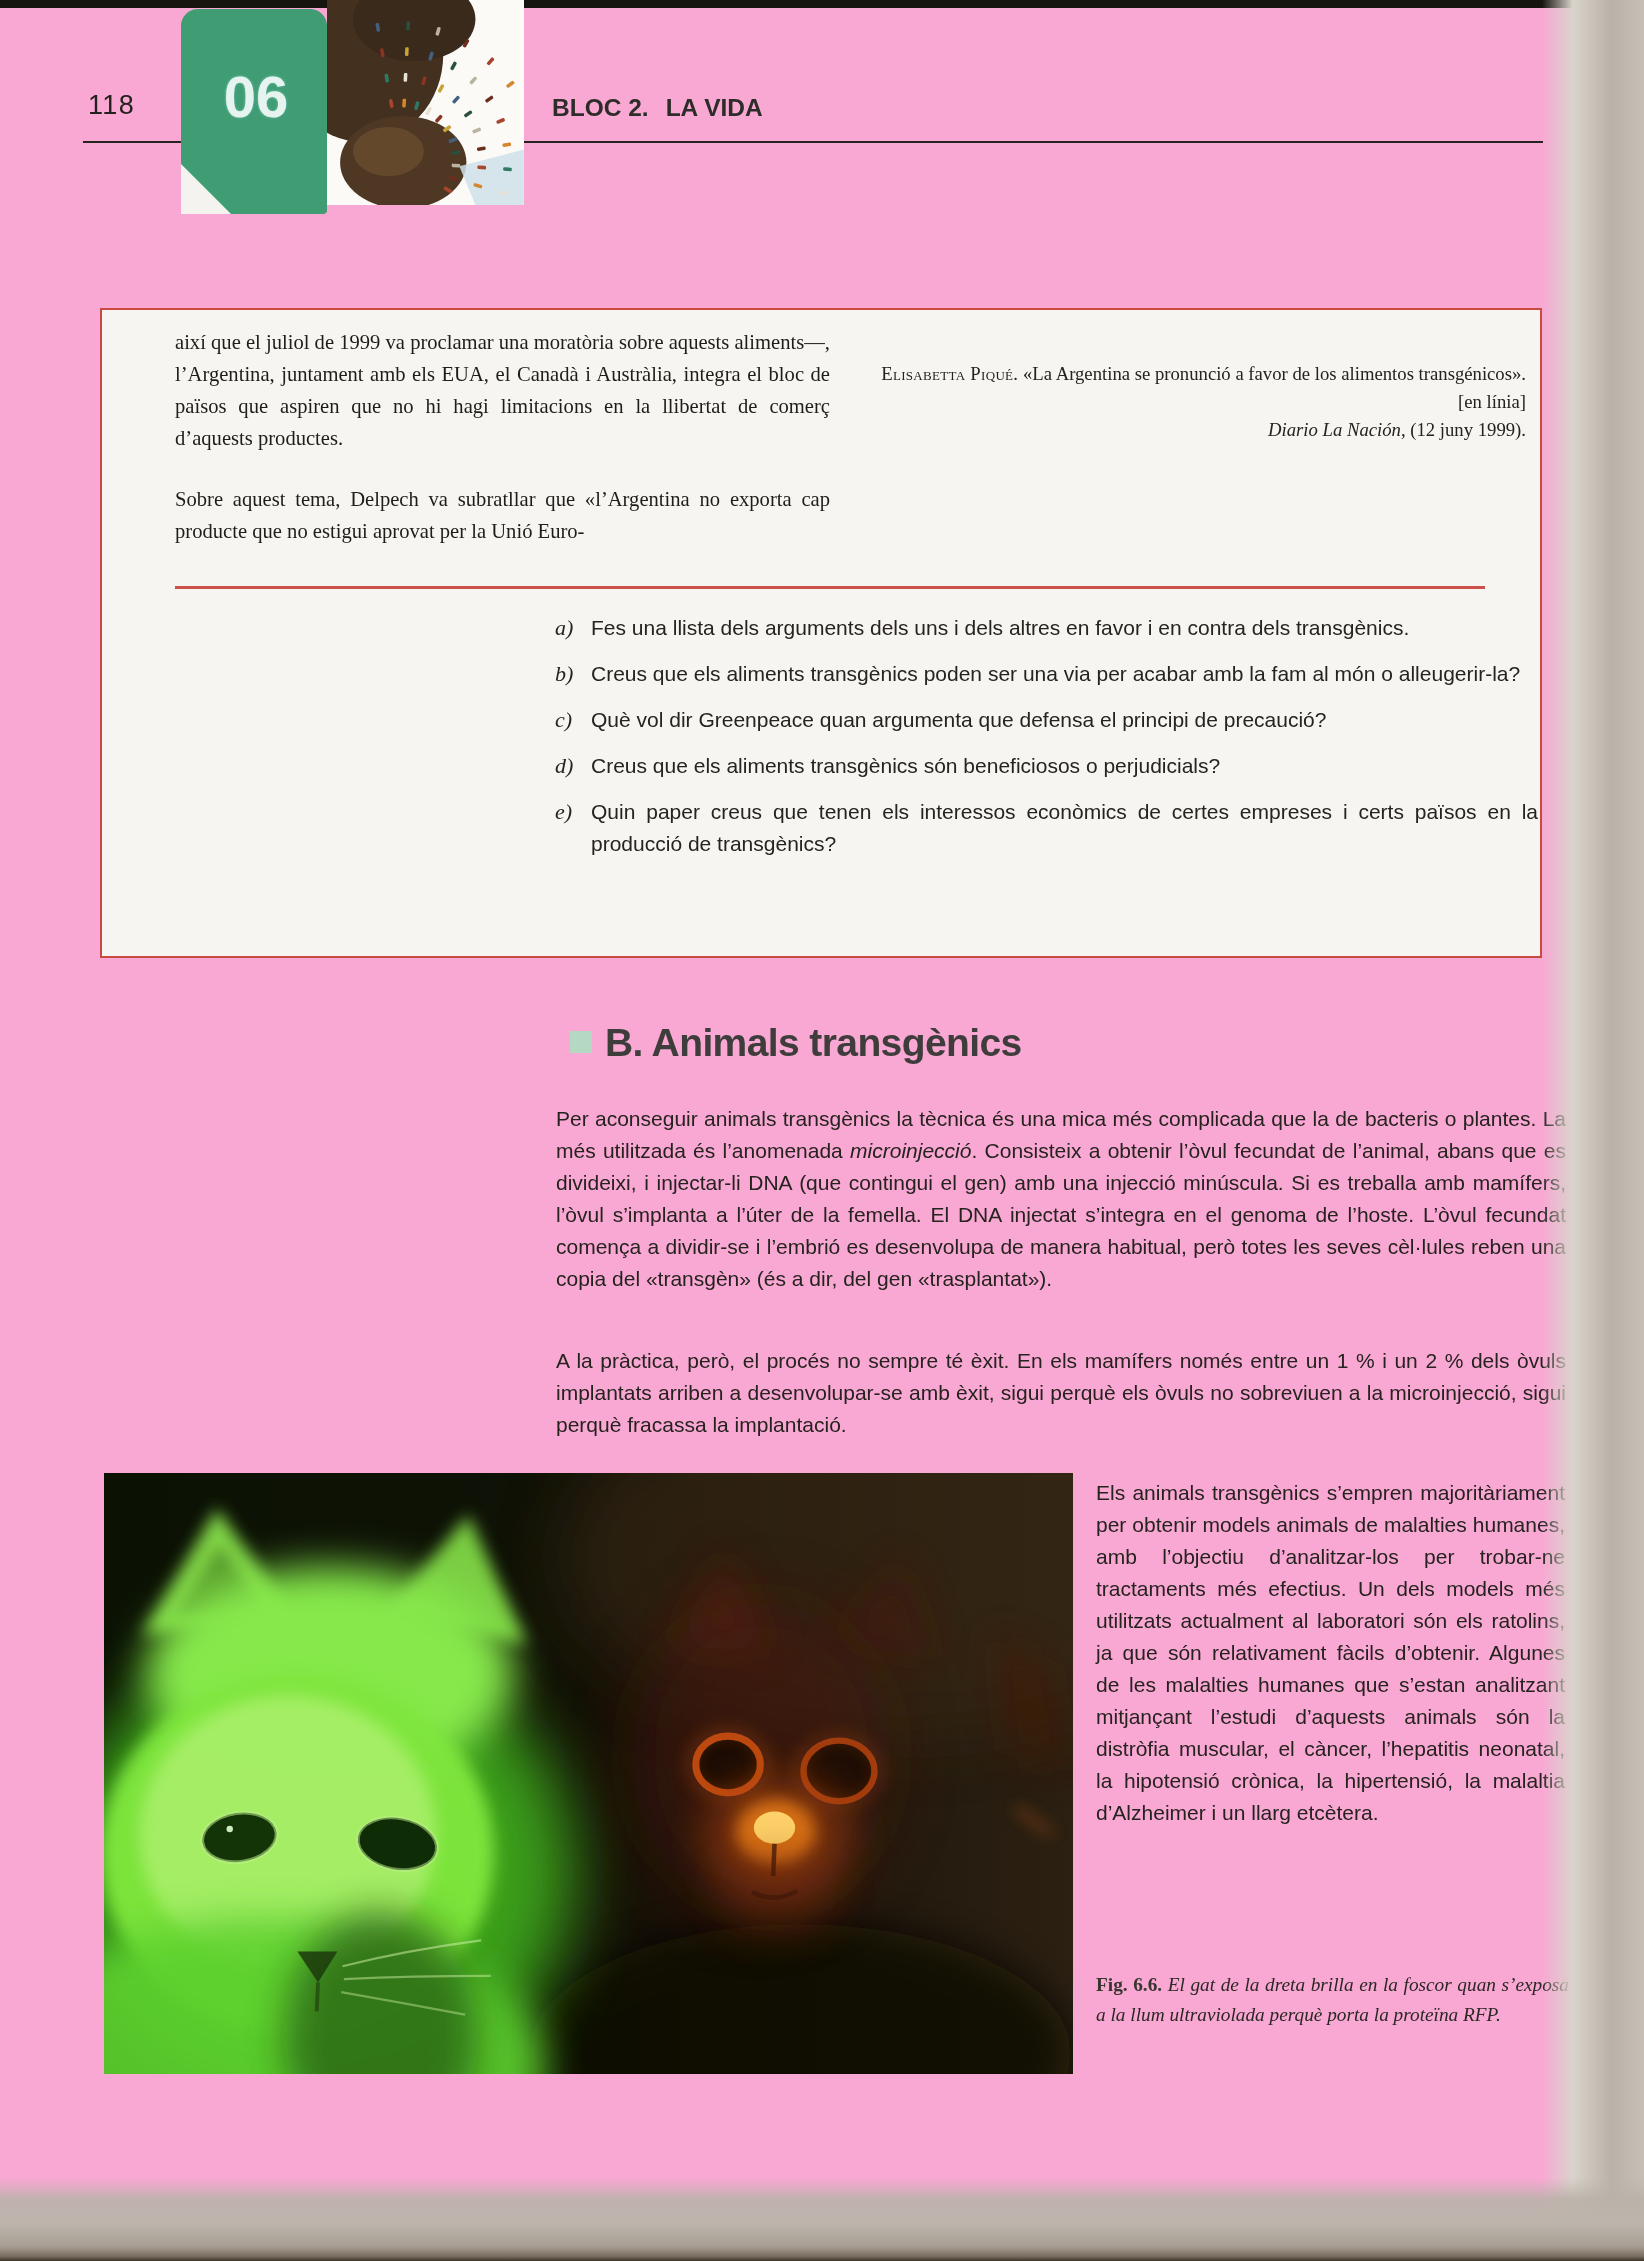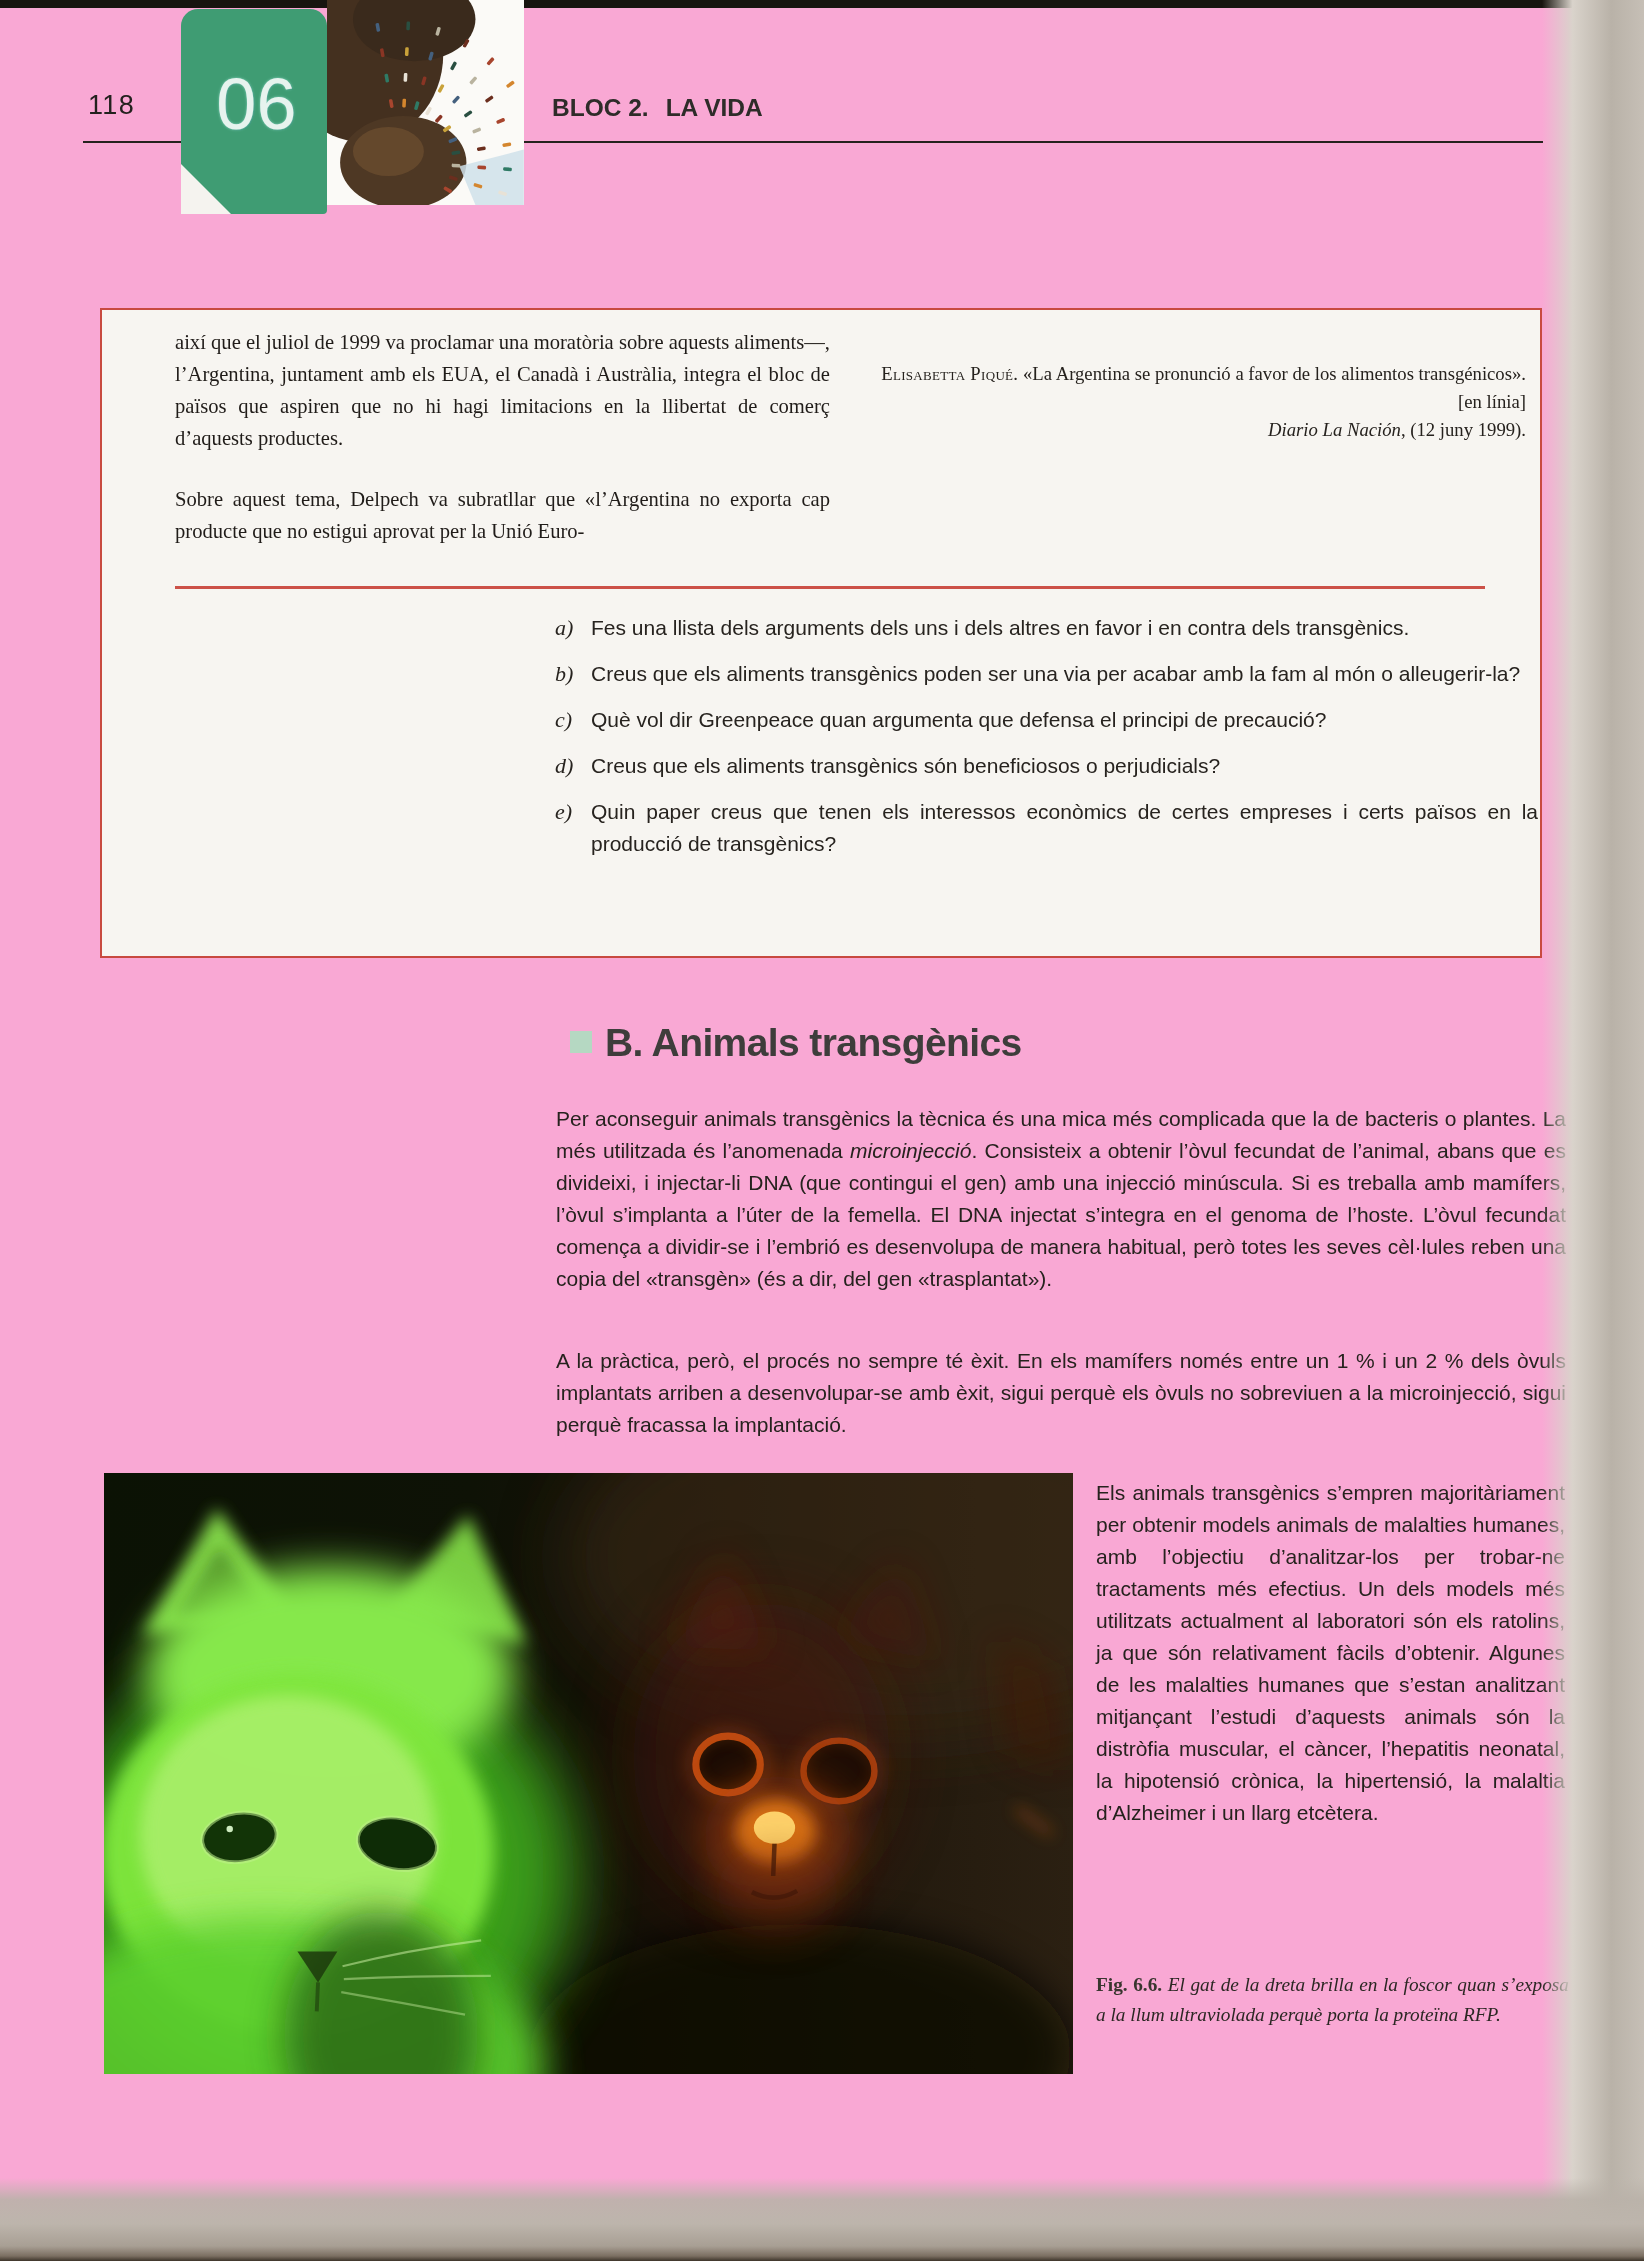--- a/index.html
+++ b/index.html
@@ -16,21 +16,21 @@
 
   
   .page-num{left:88px;top:90px;font-size:27px;color:#23211e;letter-spacing:1.3px;}
   .header-rule{left:83px;top:141px;width:1460px;height:1.9px;background:#26221e;}
   .bloc-label{left:552px;top:94px;font-size:24.5px;font-weight:bold;color:#2e2c29;letter-spacing:0px;text-align:center;}
   .bloc-label .sp{display:inline-block;width:17px;}
   .badge{left:181px;top:9px;width:146px;height:205px;background:#3f9c73;border-radius:17px 17px 3.9px 3.9px;}
   .badge .chamfer{position:absolute;left:0;bottom:0;width:0;height:0;
     border-bottom:50px solid #f5f3ef;border-right:50px solid transparent;}
   .badge .num{position:absolute;left:50%;transform:translateX(-47%);top:54px;
-    font-size:72px;font-weight:normal;color:#e7f3ee;text-shadow:0 0 2.6px #8fd8c6,1.3px 1.3px 0 rgba(47,137,120,.55);}
+    font-size:58px;font-weight:bold;color:#e7f3ee;text-shadow:0 0 2.6px #8fd8c6,1.3px 1.3px 0 rgba(47,137,120,.55);}
   .globe{left:327px;top:0;width:197px;height:205px;background:#fbfaf7;overflow:hidden;}
 
   
   .quote-box{left:100px;top:308px;width:1442px;height:650px;border:2.6px solid #c84a40;background:#f7f5f1;box-sizing:border-box;}
   .q-cols{position:absolute;left:73px;top:15.5px;width:1354px;display:flex;gap:41px;
     font-family:"Liberation Serif",serif;font-size:20.6px;line-height:32px;color:#201c19;text-align:justify;}
   .q-cols .col{flex:0 0 655px;}
   .q-cols p{margin:0;}
   .q-cols p + p{margin-top:29px;}
   .citation{margin-top:34px;text-align:right;font-size:18.7px;line-height:28px;color:#26221e;}

